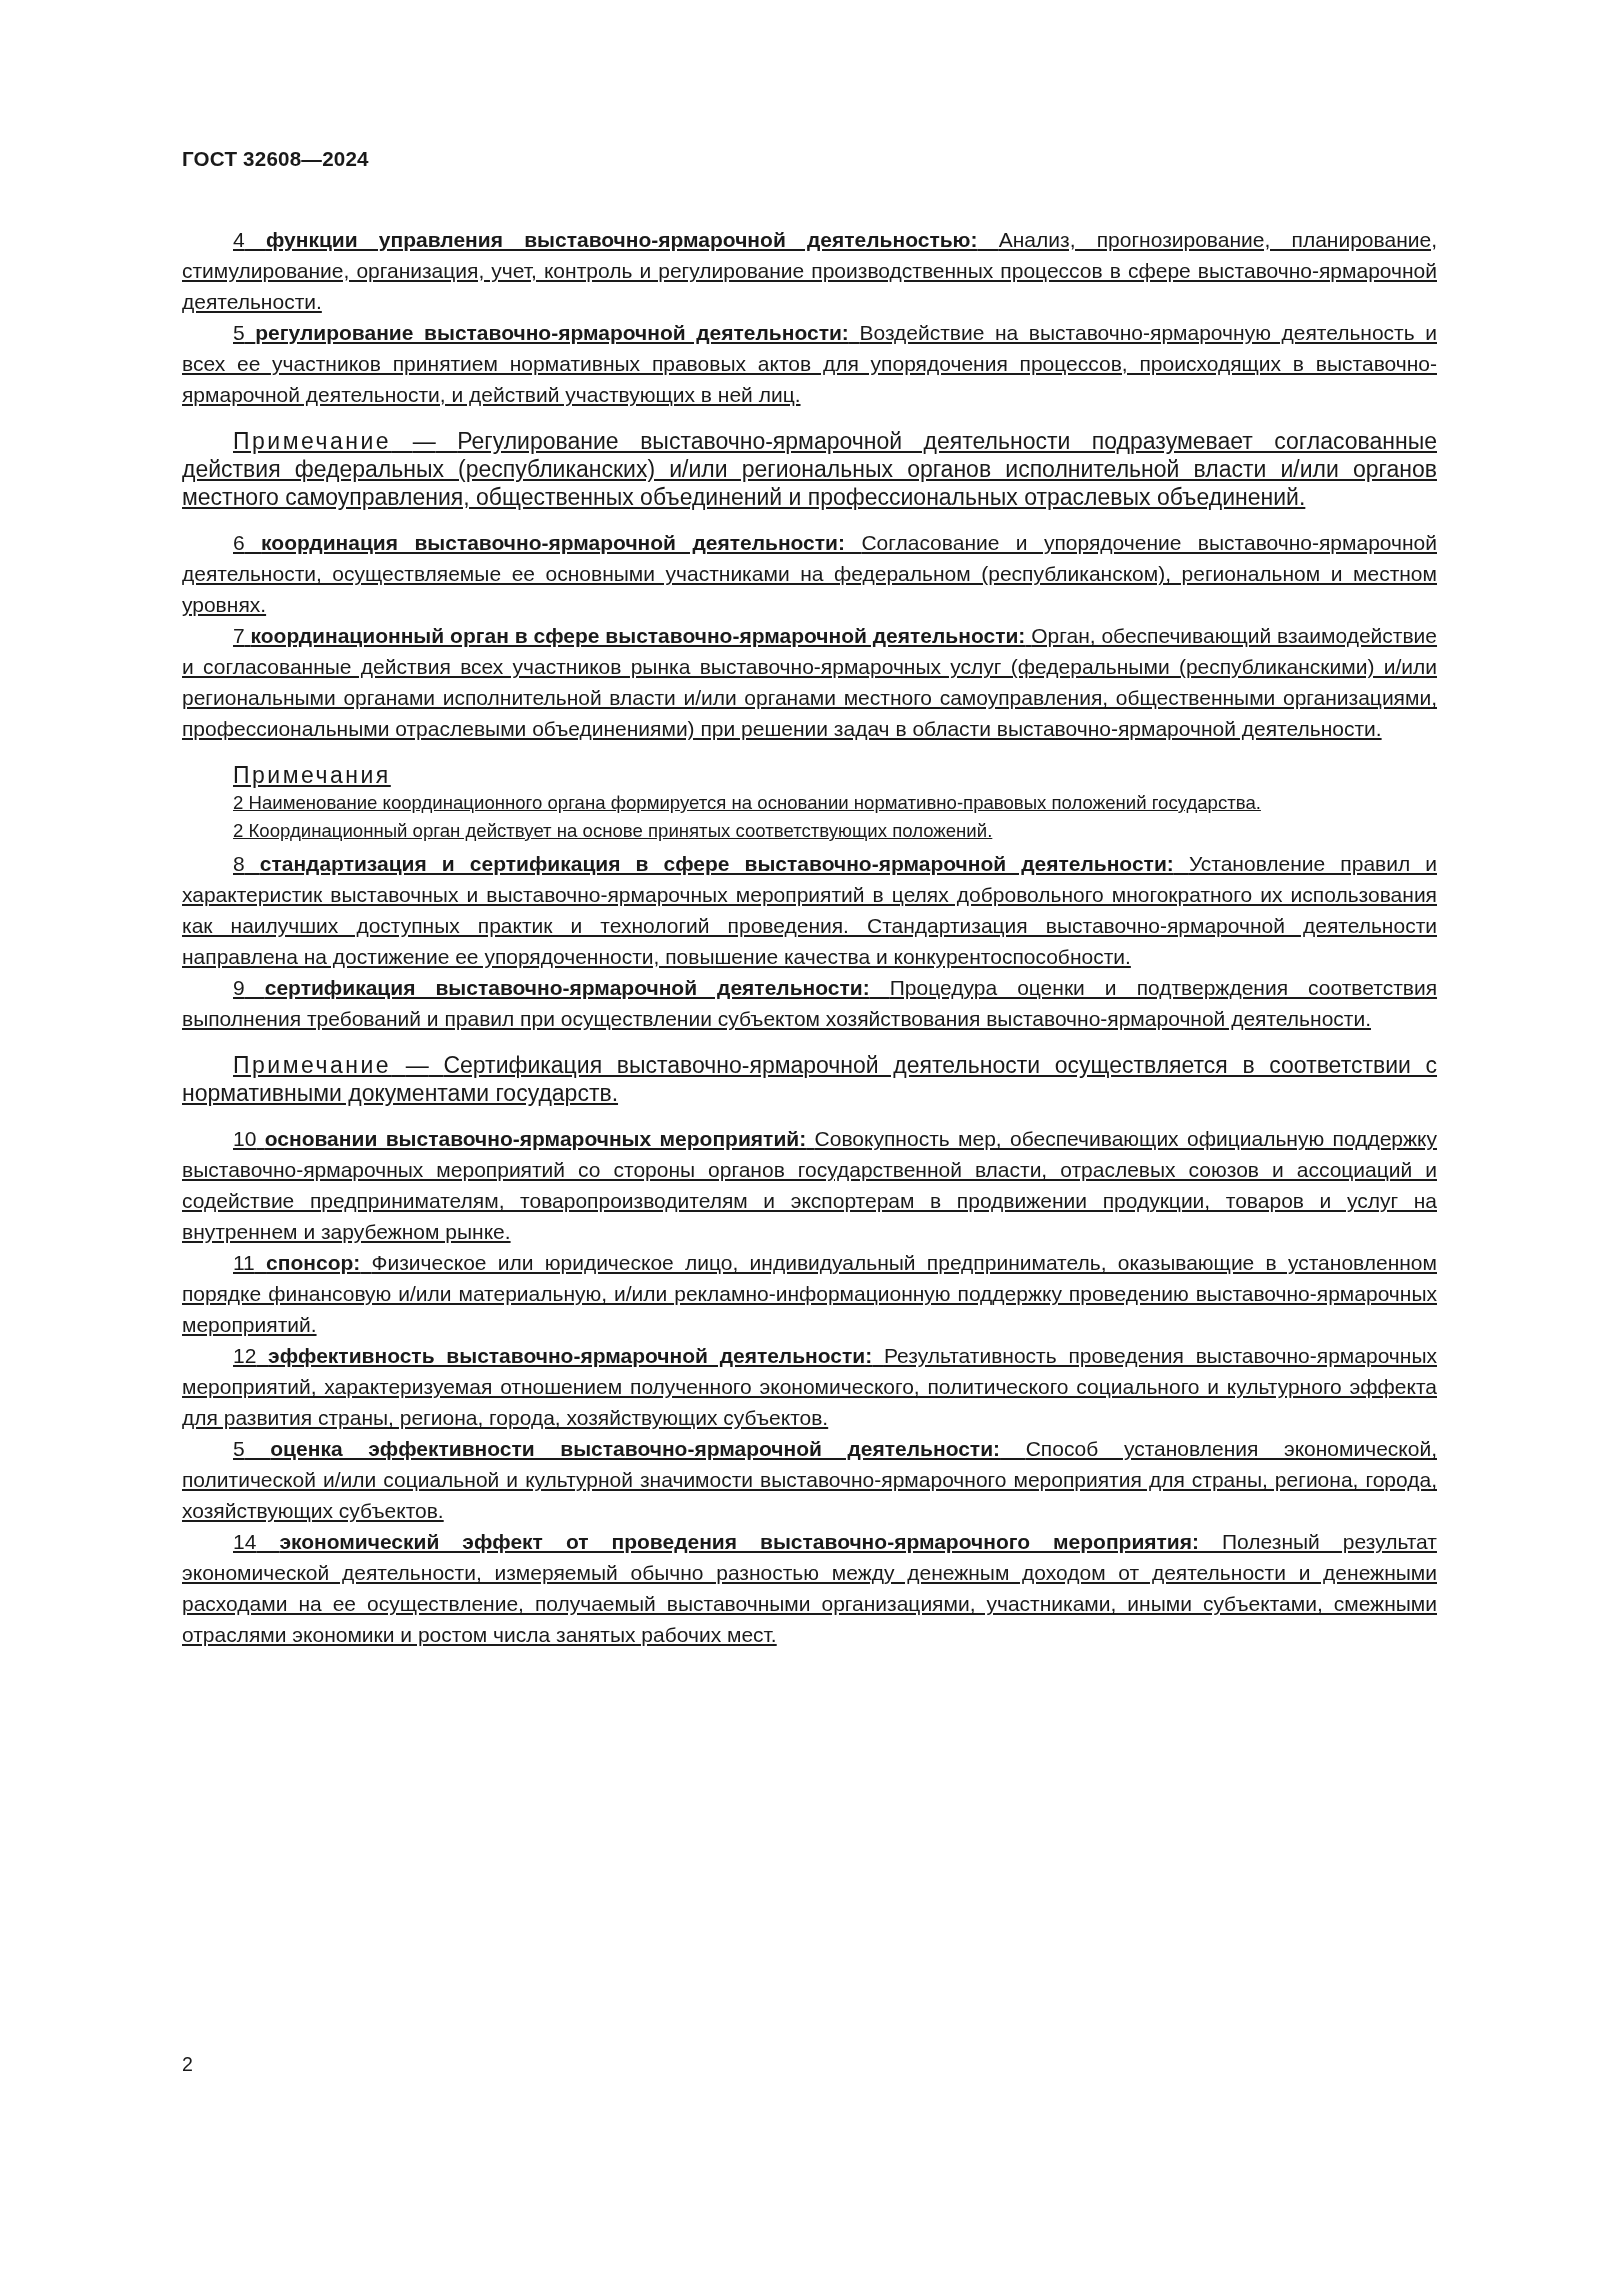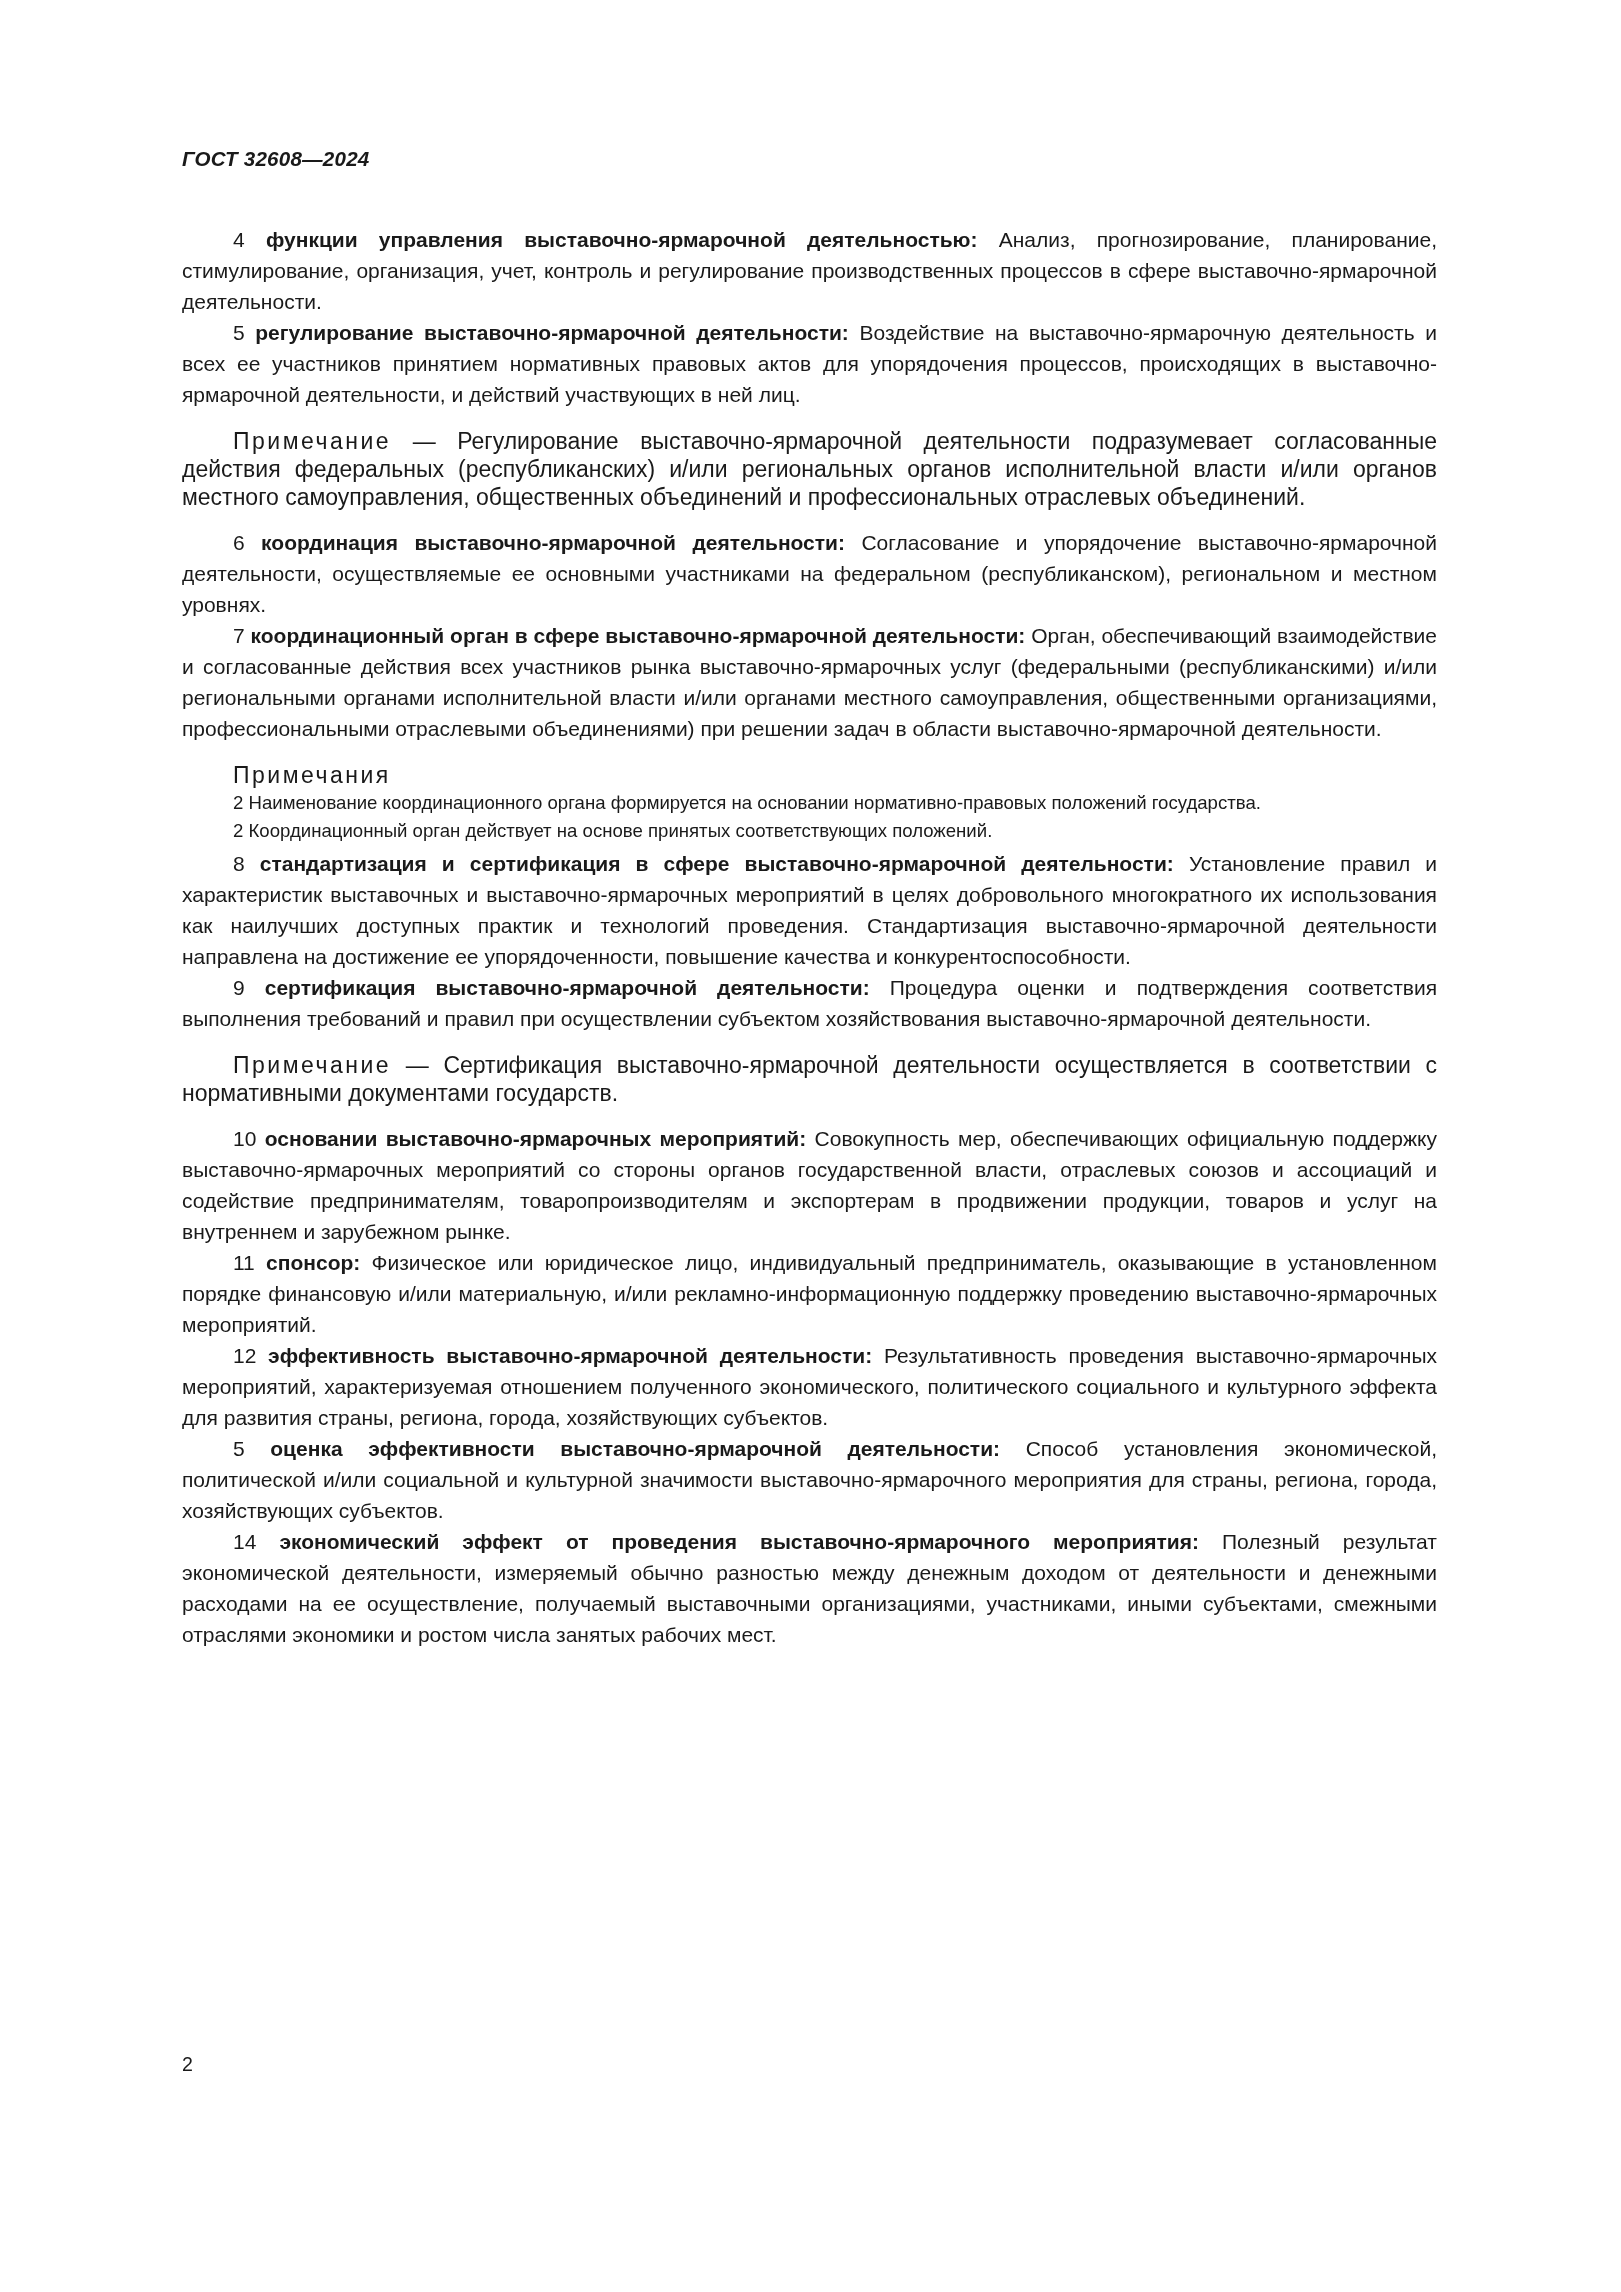--- a/index.html
+++ b/index.html
@@ -21,29 +21,29 @@
     position: absolute;
     left: 182px;
     top: 147px;
     width: 1255px;
   }
   .doc-header {
     font-size: 20.6px;
     font-weight: bold;
     letter-spacing: 0.2px;
     margin-bottom: 53px;
-    font-style: italic;
   }
   p {
     margin: 0;
     font-size: 21px;
     line-height: 31px;
     text-align: justify;
     text-justify: inter-word;
     hyphens: manual;
+    text-decoration: underline;
   }
   .term {
     text-indent: 51px;
   }
   .term b {
     font-weight: bold;
   }
   .note {
     font-size: 23px;
     line-height: 28px;

